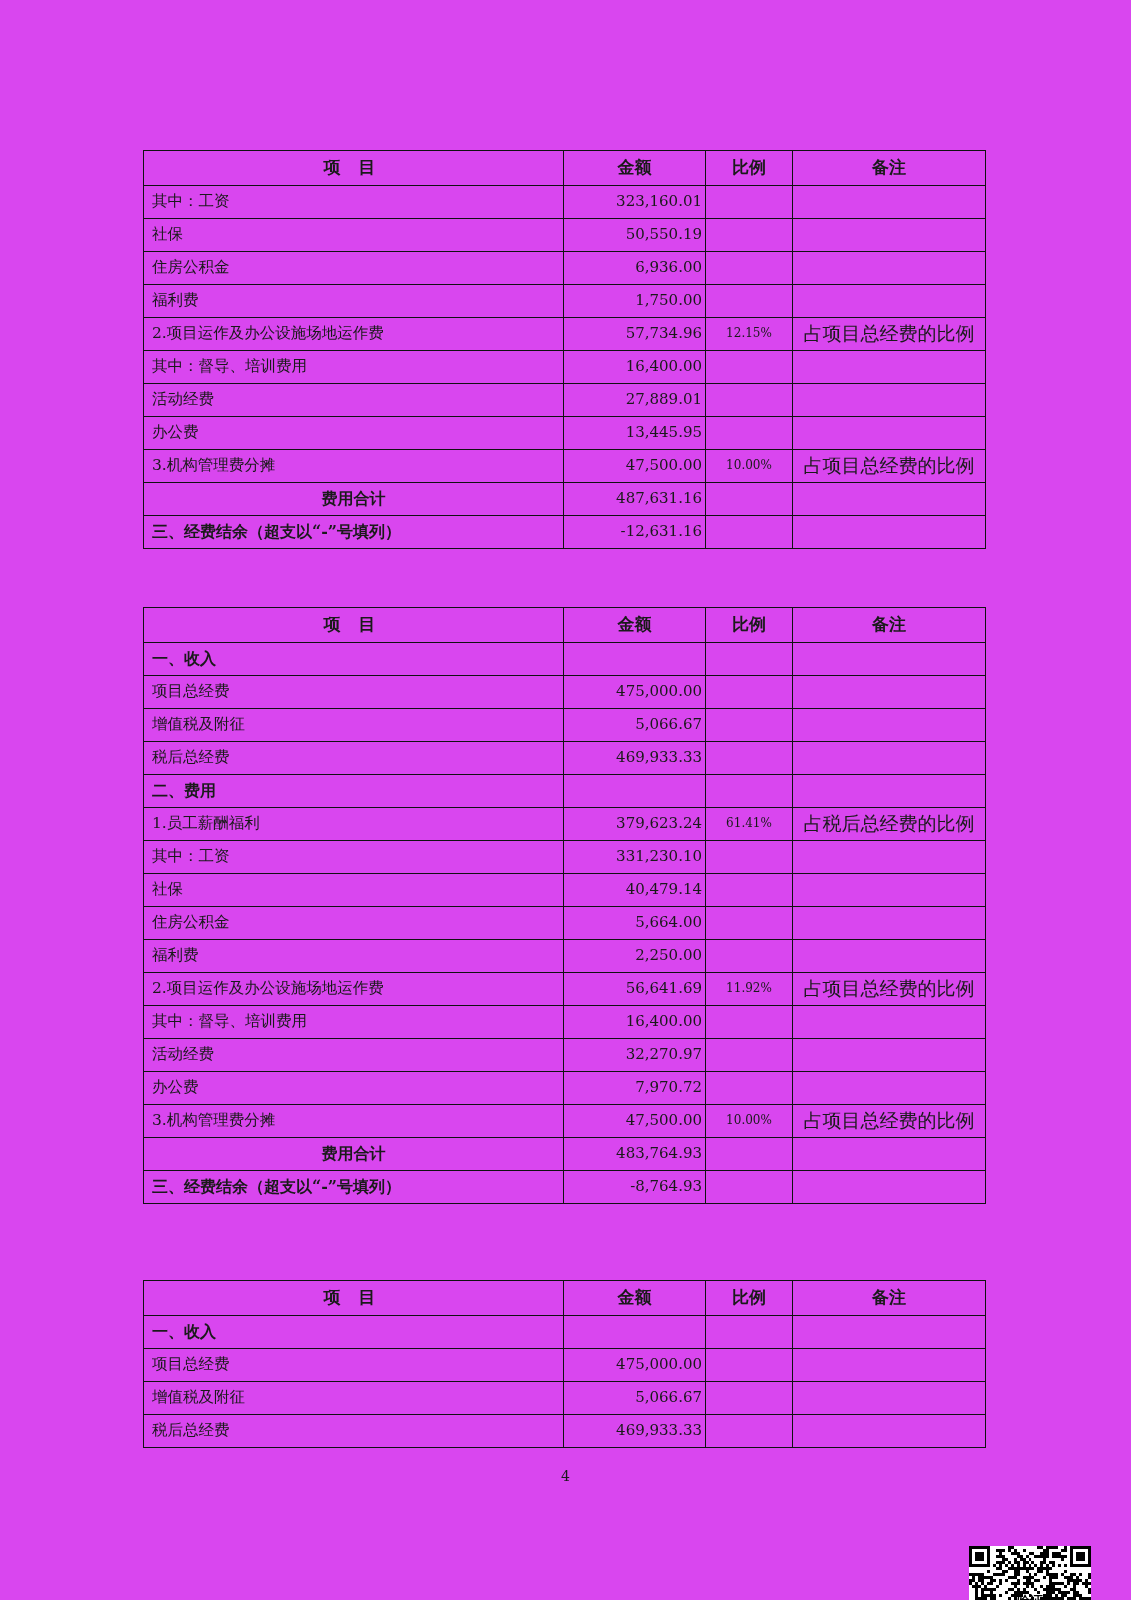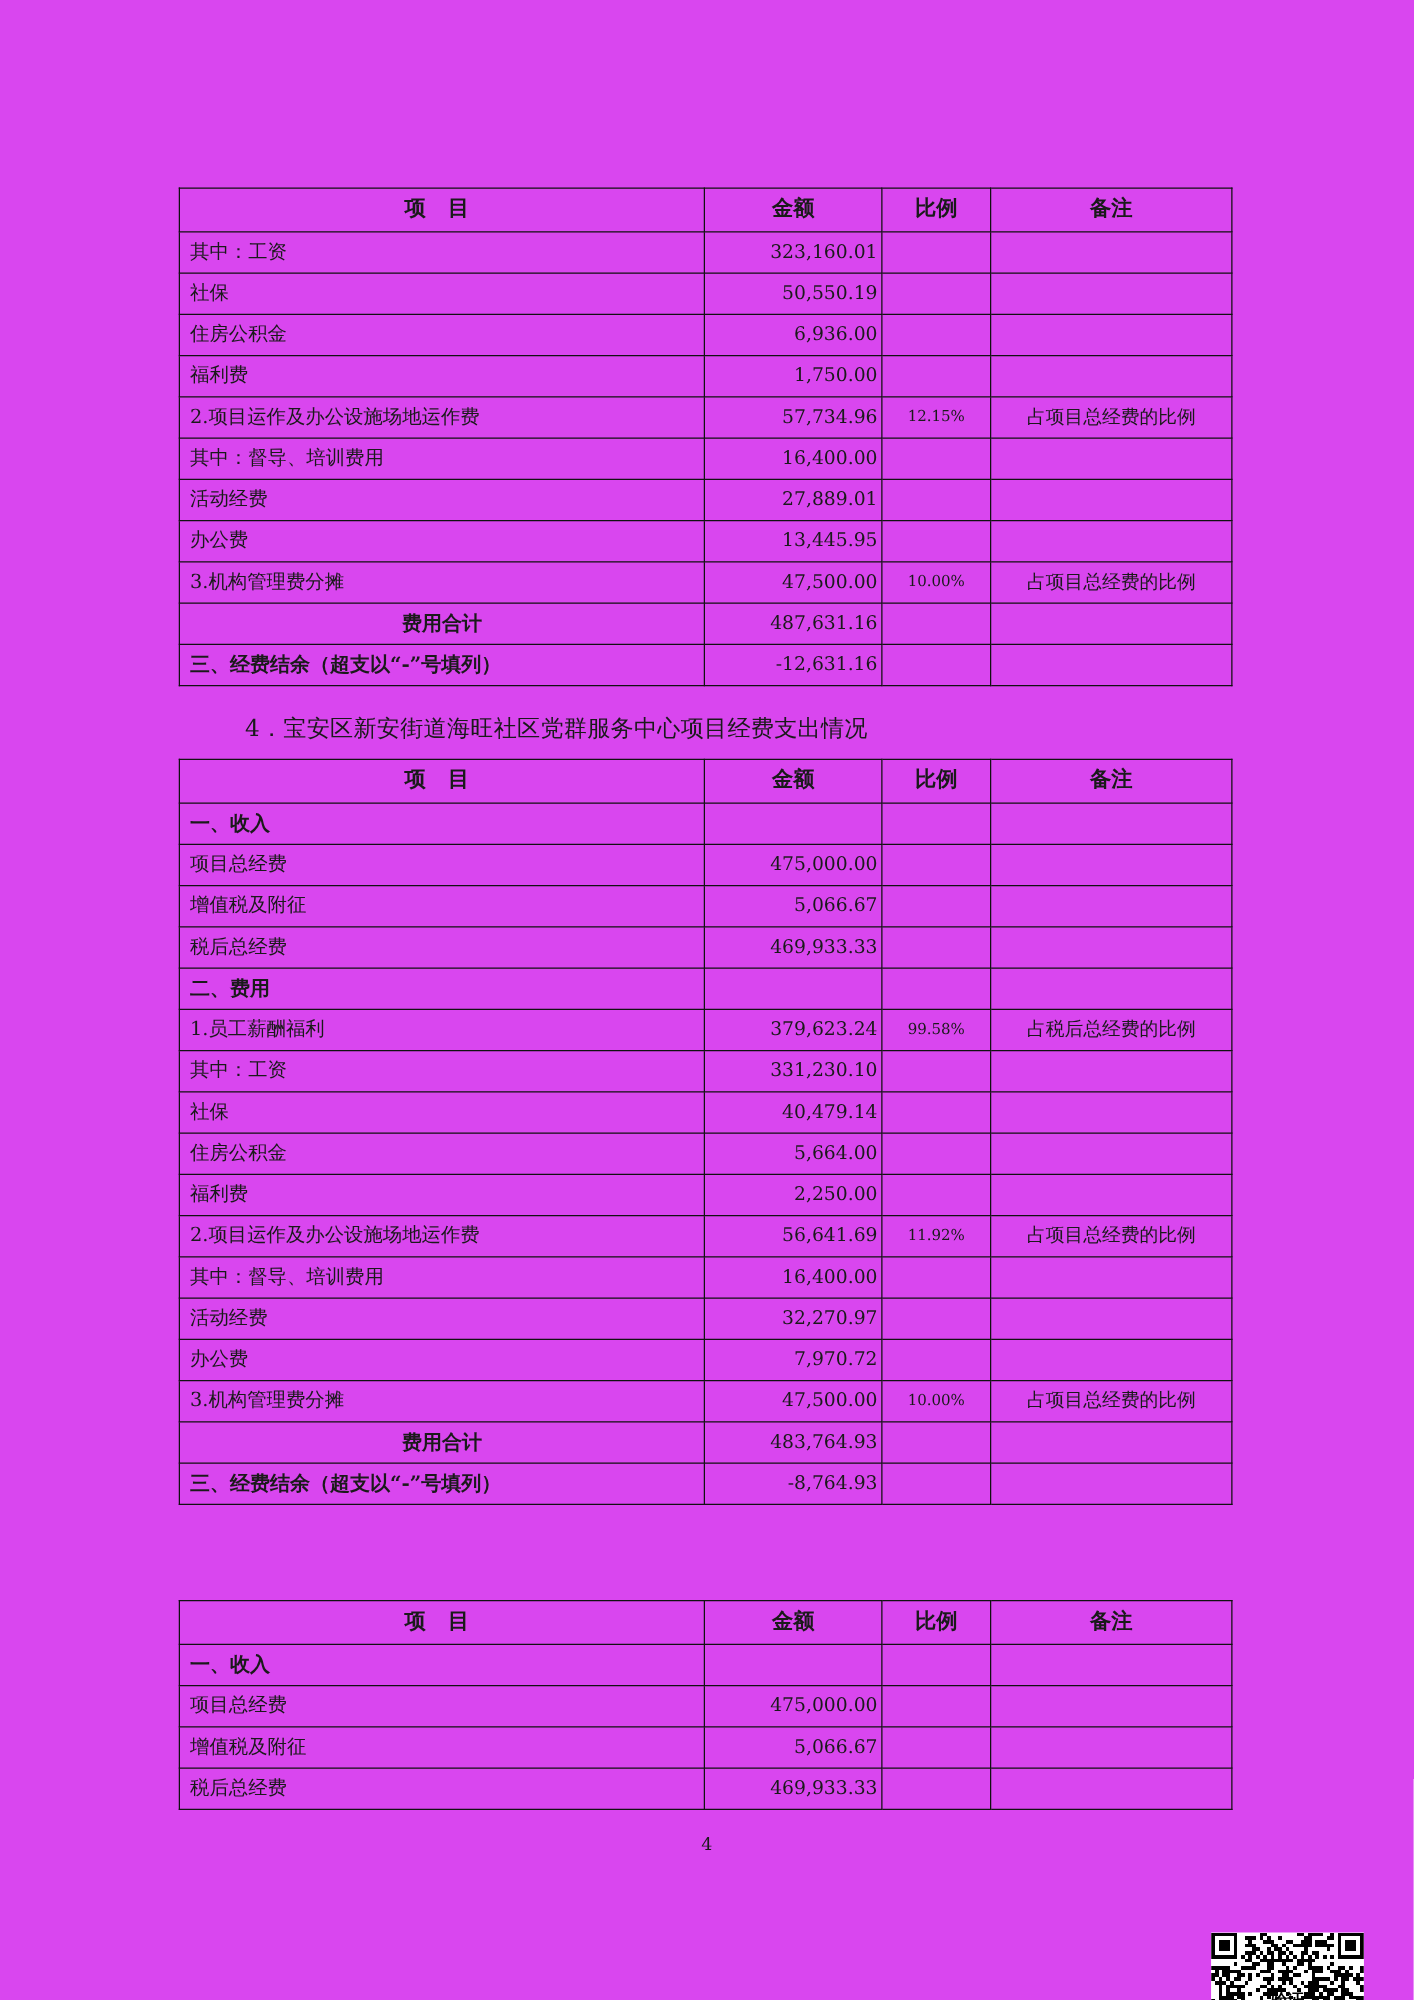--- a/index.html
+++ b/index.html
@@ -43,21 +43,21 @@
   .hdr td {
     text-align: center;
     font-weight: bold;
     font-size: 17px;
     height: 34px;
   }
   .hdr .sp { letter-spacing: 6px; padding-left: 6px; }
 
   td.amount { text-align: right; padding-right: 3px; font-size: 15px; }
   td.ratio  { text-align: center; font-size: 12px; }
-  td.remark { text-align: center; font-size: 15px; margin-top: 36px; }
+  td.remark { text-align: center; font-size: 19px; margin-top: 36px; }
 
   
   .lvl-section { padding-left: 6px;  font-weight: bold; font-size: 16px; }
   .lvl-1       { padding-left: 28px; }
   .lvl-2       { padding-left: 48px; }
   .lvl-3       { padding-left: 105px; }
   .lvl-total   { text-align: center; font-weight: bold; font-size: 16px; padding-left: 0; }
   .lvl-balance { padding-left: 6px;  font-weight: bold; font-size: 16px; }
 
   
@@ -185,21 +185,20 @@
         </tr>
         <tr>
           <td class="lvl-balance">三、经费结余（超支以“-”号填列）</td>
           <td class="amount">-12,631.16</td>
           <td class="ratio"></td>
           <td class="remark"></td>
         </tr>
       </tbody>
   </table>
 
-  <div class="section-heading" style="top:570px;">4．宝安区新安街道海旺社区党群服务中心项目经费支出情况</div>
 
   <table class="doc-table" id="table-4" style="top:607px;">
     <colgroup>
       <col class="col-item">
         <col class="col-amount">
         <col class="col-ratio">
         <col class="col-remark">
     </colgroup>
     <tbody>
       <tr class="hdr">
@@ -234,21 +233,21 @@
         </tr>
         <tr>
           <td class="lvl-section">二、费用</td>
           <td class="amount"></td>
           <td class="ratio"></td>
           <td class="remark"></td>
         </tr>
         <tr>
           <td class="lvl-1">1.员工薪酬福利</td>
           <td class="amount">379,623.24</td>
-          <td class="ratio">99.58%</td>
+          <td class="ratio">61.41%</td>
           <td class="remark">占税后总经费的比例</td>
         </tr>
         <tr>
           <td class="lvl-2">其中：工资</td>
           <td class="amount">331,230.10</td>
           <td class="ratio"></td>
           <td class="remark"></td>
         </tr>
         <tr>
           <td class="lvl-3">社保</td>

